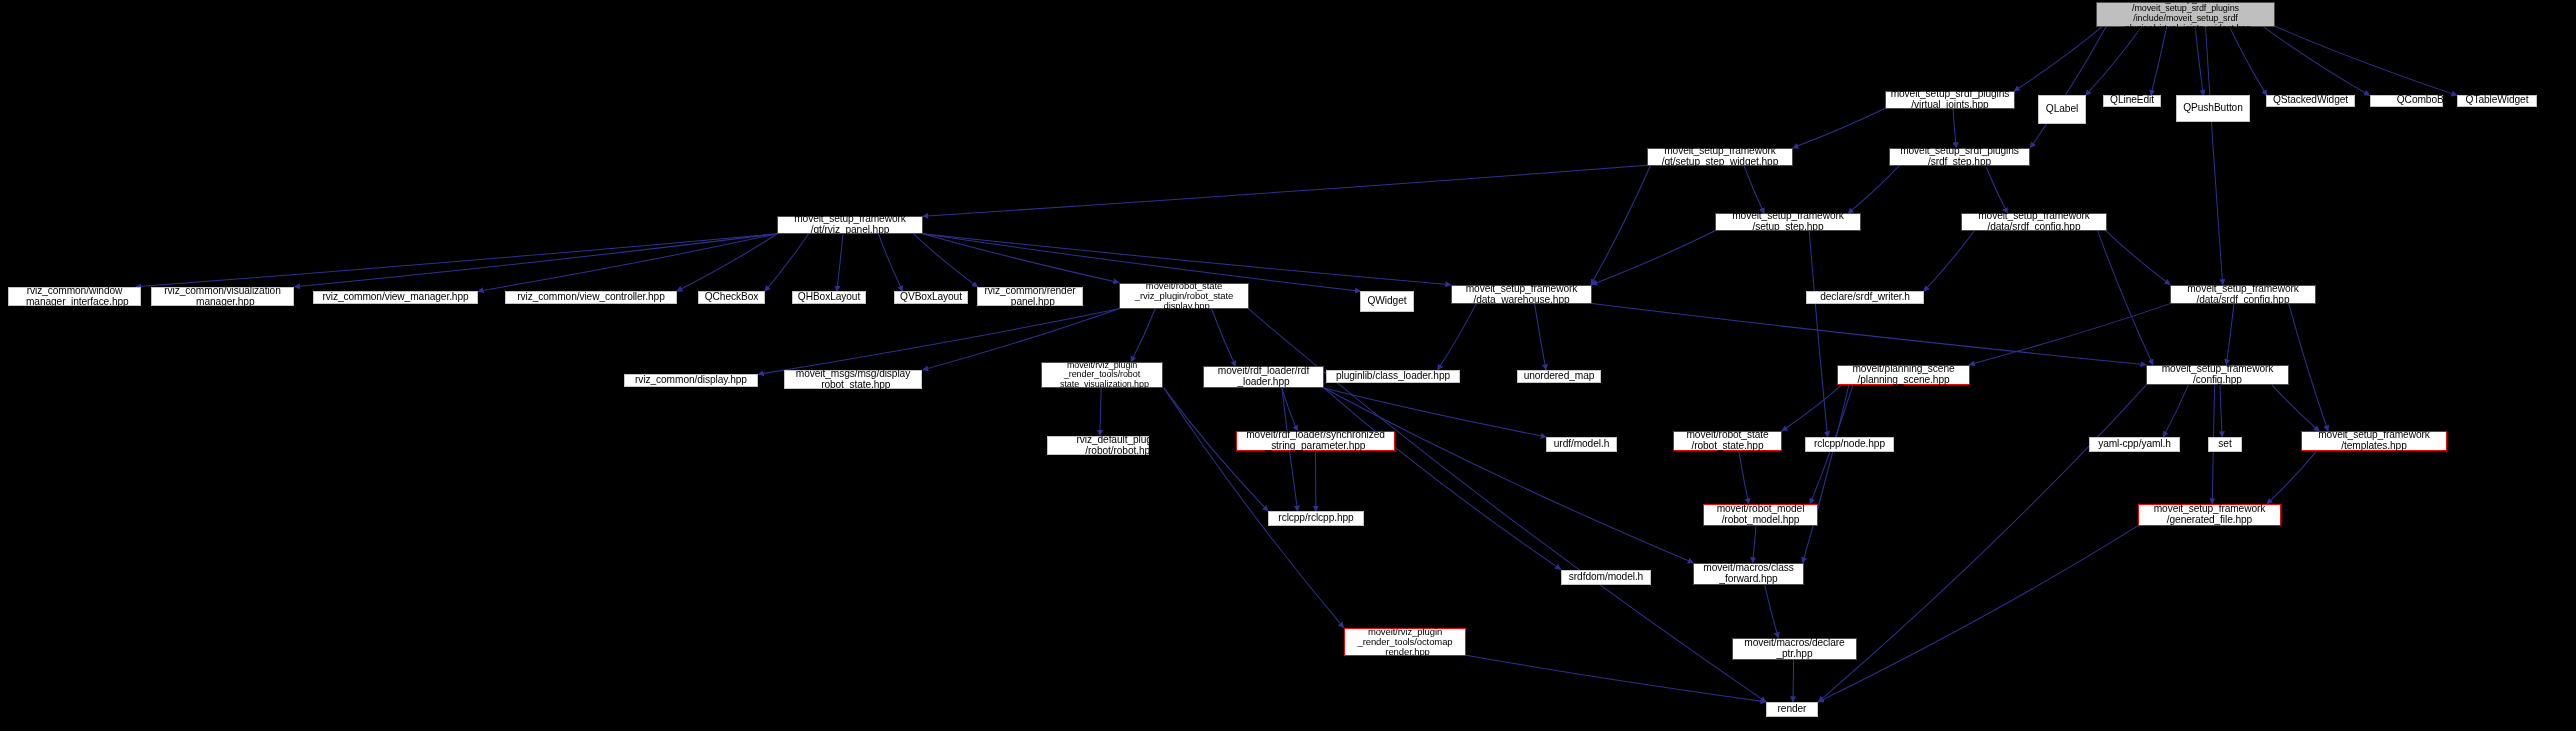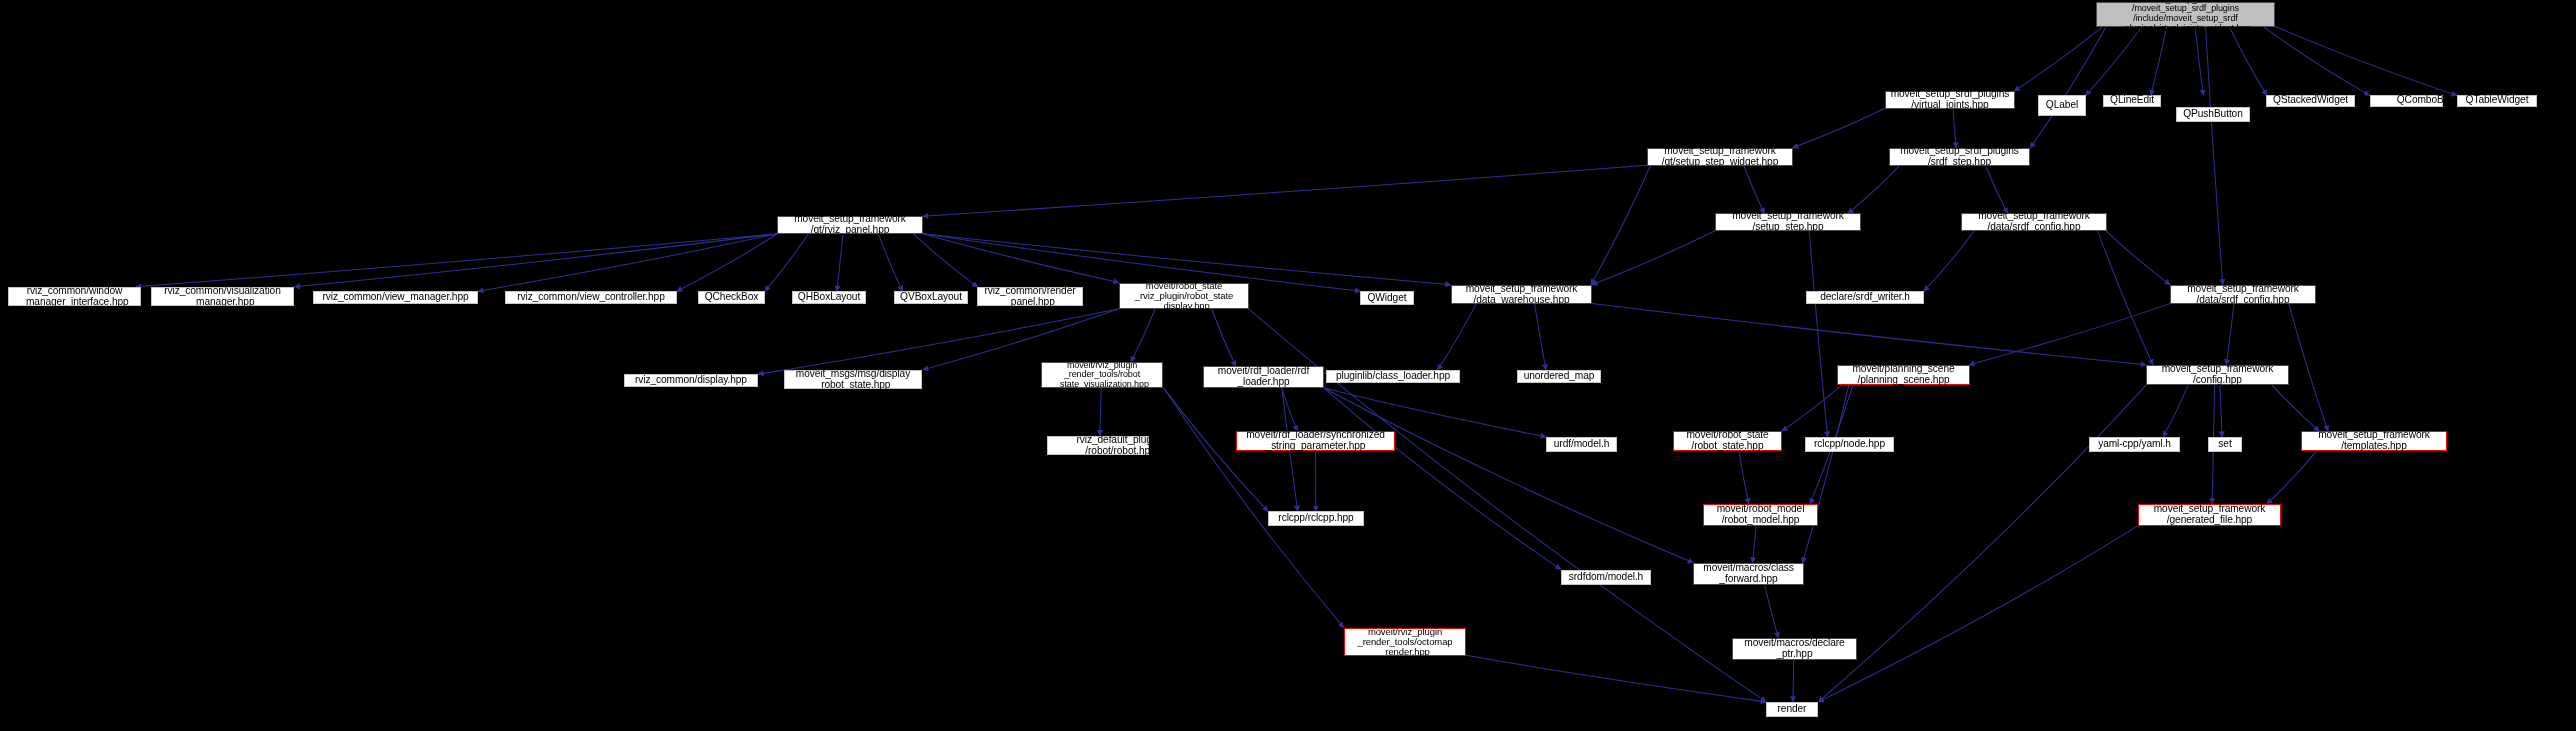--- a/index.html
+++ b/index.html
@@ -101,23 +101,23 @@
       <path d="M 2462.95 906 Q 2462.554 935 2462.05 964" fill="none" stroke="#2e3192" stroke-width="1.4" marker-end="url(#arrow)"></path>
       <path d="M 2013 900 Q 2194.28 932 2425 964" fill="none" stroke="#2e3192" stroke-width="1.4" marker-end="url(#arrow)"></path>
       <path d="M 2936 722 Q 2742.84 843 2497 964" fill="none" stroke="#2e3192" stroke-width="1.4" marker-end="url(#arrow)"></path>
     </svg>
 <div class="node root" style="left: 2096px; top: 1.5px; width: 179px; height: 25px;"><span style="font-size: 9px;">moveit_setup_assistant
 /moveit_setup_srdf_plugins
 /include/moveit_setup_srdf
 _plugins/virtual_joints_widget.hpp</span></div>
     <div class="node dark" style="left: 1885px; top: 91px; width: 130px; height: 17.5px;"><span style="font-size: 10.2px;">moveit_setup_srdf_plugins
 /virtual_joints.hpp</span></div>
-    <div class="node grey" style="left: 2038px; top: 95px; width: 48px; height: 21px;"><span style="font-size: 10.2px;">QLabel</span></div>
+    <div class="node grey" style="left: 2038px; top: 95px; width: 48px; height: 29px;"><span style="font-size: 10.2px;">QLabel</span></div>
     <div class="node grey" style="left: 2103px; top: 95px; width: 58px; height: 11.7px;"><span style="font-size: 10.2px;">QLineEdit</span></div>
-    <div class="node grey" style="left: 2176px; top: 107px; width: 74px; height: 15px;"><span style="font-size: 10.2px;">QPushButton</span></div>
+    <div class="node grey" style="left: 2176px; top: 95px; width: 74px; height: 27px;"><span style="font-size: 10.2px;">QPushButton</span></div>
     <div class="node grey" style="left: 2266px; top: 95px; width: 89px; height: 11.7px;"><span style="font-size: 10.2px;">QStackedWidget</span></div>
     <div class="node grey" style="left: 2370px; top: 95px; width: 73px; height: 11.7px; padding-left: 38px;"><span style="font-size: 10.2px;">QComboBox</span></div>
     <div class="node grey" style="left: 2457px; top: 95px; width: 80px; height: 11.7px;"><span style="font-size: 10.2px;">QTableWidget</span></div>
     <div class="node dark" style="left: 1647px; top: 148px; width: 146px; height: 17.5px;"><span style="font-size: 10.2px;">moveit_setup_framework
 /qt/setup_step_widget.hpp</span></div>
     <div class="node dark" style="left: 1889px; top: 148px; width: 141px; height: 17.5px;"><span style="font-size: 10.2px;">moveit_setup_srdf_plugins
 /srdf_step.hpp</span></div>
     <div class="node dark" style="left: 777px; top: 216px; width: 146px; height: 17.5px;"><span style="font-size: 10.2px;">moveit_setup_framework
 /qt/rviz_panel.hpp</span></div>
     <div class="node dark" style="left: 1715px; top: 213px; width: 146px; height: 17.5px;"><span style="font-size: 10.2px;">moveit_setup_framework
@@ -131,21 +131,21 @@
     <div class="node grey" style="left: 313px; top: 291px; width: 165px; height: 13px;"><span style="font-size: 10.2px;">rviz_common/view_manager.hpp</span></div>
     <div class="node grey" style="left: 505px; top: 291px; width: 172px; height: 13px;"><span style="font-size: 10.2px;">rviz_common/view_controller.hpp</span></div>
     <div class="node grey" style="left: 698px; top: 291px; width: 67px; height: 13px;"><span style="font-size: 10.2px;">QCheckBox</span></div>
     <div class="node grey" style="left: 792px; top: 291px; width: 74px; height: 13px;"><span style="font-size: 10.2px;">QHBoxLayout</span></div>
     <div class="node grey" style="left: 894px; top: 291px; width: 74px; height: 13px;"><span style="font-size: 10.2px;">QVBoxLayout</span></div>
     <div class="node grey" style="left: 977px; top: 287px; width: 106px; height: 19px;"><span style="font-size: 10.2px;">rviz_common/render
 _panel.hpp</span></div>
     <div class="node dark" style="left: 1119px; top: 283px; width: 130px; height: 26px;"><span style="font-size: 9.5px;">moveit/robot_state
 _rviz_plugin/robot_state
 _display.hpp</span></div>
-    <div class="node grey" style="left: 1360px; top: 291px; width: 54px; height: 14px;"><span style="font-size: 10.2px;">QWidget</span></div>
+    <div class="node grey" style="left: 1360px; top: 291px; width: 54px; height: 21px;"><span style="font-size: 10.2px;">QWidget</span></div>
     <div class="node dark" style="left: 1451px; top: 285px; width: 141px; height: 19px;"><span style="font-size: 10.2px;">moveit_setup_framework
 /data_warehouse.hpp</span></div>
     <div class="node grey" style="left: 1806px; top: 291px; width: 118px; height: 13px;"><span style="font-size: 10.2px;">declare/srdf_writer.h</span></div>
     <div class="node dark" style="left: 2170px; top: 285px; width: 146px; height: 19px;"><span style="font-size: 10.2px;">moveit_setup_framework
 /data/srdf_config.hpp</span></div>
     <div class="node grey" style="left: 624px; top: 374px; width: 134px; height: 13px;"><span style="font-size: 10.2px;">rviz_common/display.hpp</span></div>
     <div class="node grey" style="left: 784px; top: 370px; width: 138px; height: 19px;"><span style="font-size: 10.2px;">moveit_msgs/msg/display
 _robot_state.hpp</span></div>
     <div class="node dark" style="left: 1041px; top: 362px; width: 122px; height: 26px;"><span style="font-size: 9px;">moveit/rviz_plugin
 _render_tools/robot

